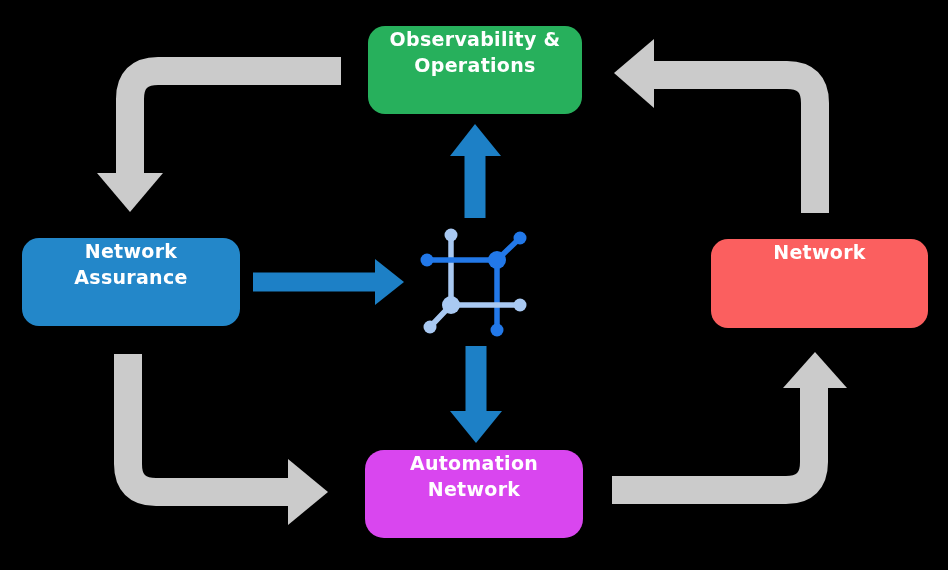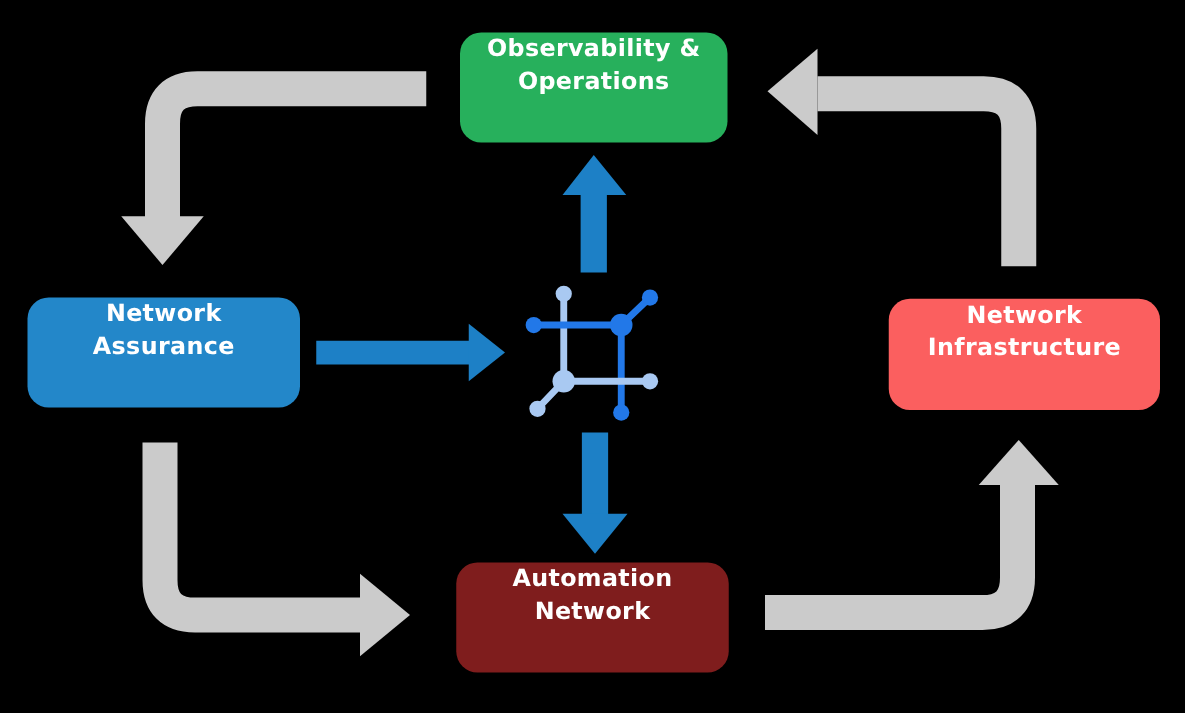--- a/index.html
+++ b/index.html
@@ -114,21 +114,20 @@
     <span>Operations</span>
   </div>
 
   <div class="node node-operations" style="background: rgb(35, 135, 201);">
     <span>Network</span>
     <span>Assurance</span>
   </div>
 
   <div class="node node-infrastructure" style="background: rgb(251, 95, 95);">
     <span>Network</span>
-    <span>Infrastructure</span>
   </div>
 
-  <div class="node node-automation" style="background: #7f1d1d;">
+  <div class="node node-automation" style="background: #d946ef; border-radius: 19px;">
     <span>Automation</span>
     <span>Network</span>
   </div>
 
 </div>
 
 </body></html>

